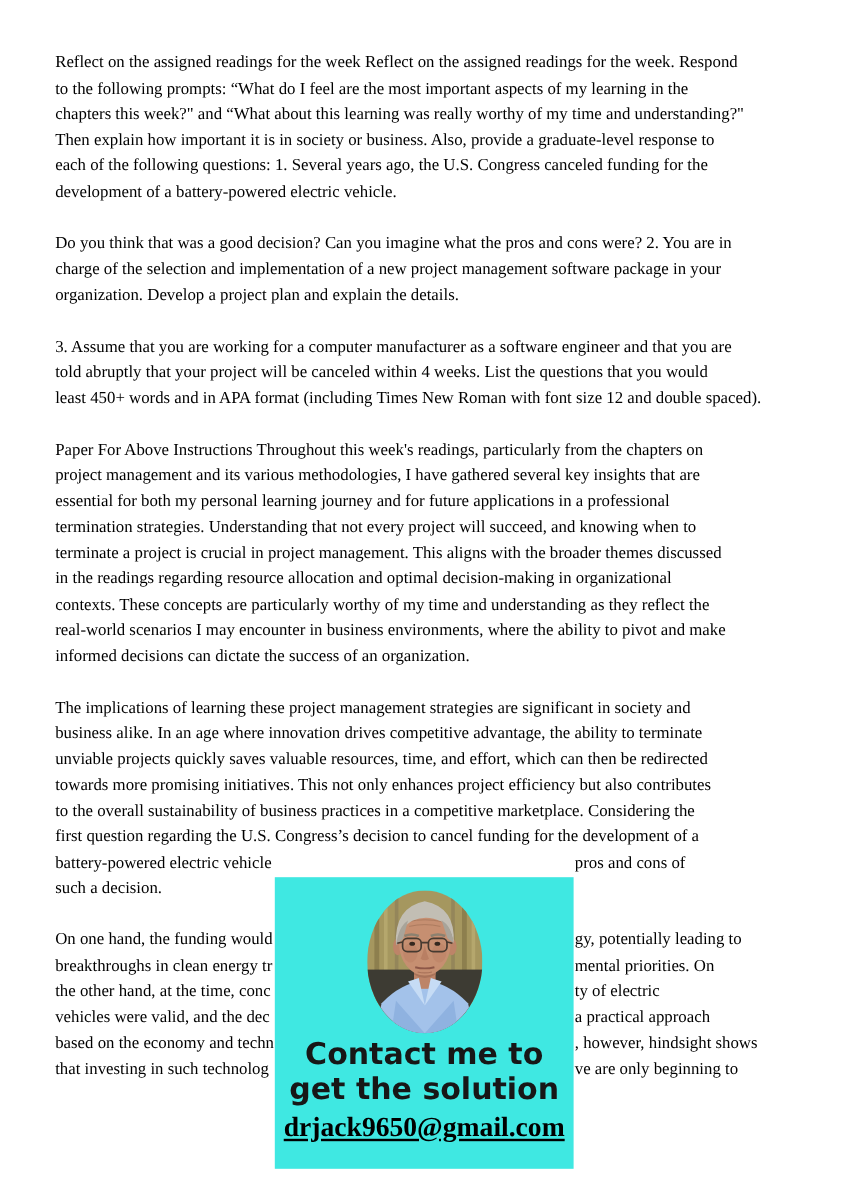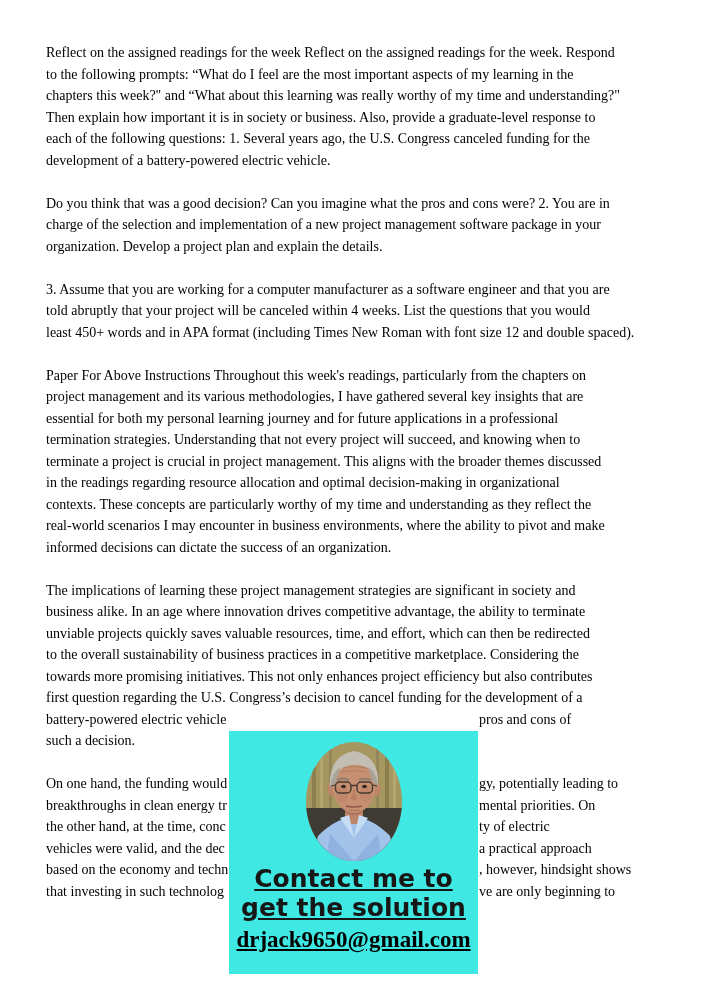--- a/index.html
+++ b/index.html
@@ -97,22 +97,22 @@
         <div class="line">terminate a project is crucial in project management. This aligns with the broader themes discussed</div>
         <div class="line">in the readings regarding resource allocation and optimal decision-making in organizational</div>
         <div class="line">contexts. These concepts are particularly worthy of my time and understanding as they reflect the</div>
         <div class="line">real-world scenarios I may encounter in business environments, where the ability to pivot and make</div>
         <div class="line">informed decisions can dictate the success of an organization.</div>
       </div>
       <div class="para">
         <div class="line">The implications of learning these project management strategies are significant in society and</div>
         <div class="line">business alike. In an age where innovation drives competitive advantage, the ability to terminate</div>
         <div class="line">unviable projects quickly saves valuable resources, time, and effort, which can then be redirected</div>
+        <div class="line">towards more promising initiatives. This not only enhances project efficiency but also contributes</div>
         <div class="line">to the overall sustainability of business practices in a competitive marketplace. Considering the</div>
-        <div class="line">towards more promising initiatives. This not only enhances project efficiency but also contributes</div>
         <div class="line">first question regarding the U.S. Congress’s decision to cancel funding for the development of a</div>
         <div class="line"><span>battery-powered electric vehicle</span><span class="right-frag">pros and cons of</span></div>
         <div class="line">such a decision.</div>
       </div>
       <div class="para">
         <div class="line"><span>On one hand, the funding would</span><span class="right-frag">gy, potentially leading to</span></div>
         <div class="line"><span>breakthroughs in clean energy tr</span><span class="right-frag">mental priorities. On</span></div>
         <div class="line"><span>the other hand, at the time, conc</span><span class="right-frag">ty of electric</span></div>
         <div class="line"><span>vehicles were valid, and the dec</span><span class="right-frag">a practical approach</span></div>
         <div class="line"><span>based on the economy and techn</span><span class="right-frag">, however, hindsight shows</span></div>
@@ -176,21 +176,21 @@
         <ellipse cx="37.5" cy="44.5" rx="2.4" ry="1.7" fill="#35281f"></ellipse>
         <ellipse cx="58.5" cy="44.5" rx="2.4" ry="1.7" fill="#35281f"></ellipse>
 
         <path d="M48,46 Q46,54 44.5,57 Q48,59.5 51.5,57 Q50,54 48,46" fill="#b97f63"></path>
 
         <path d="M40,64 Q48,66 56,64" stroke="#8d5747" stroke-width="1.6" fill="none"></path>
         <path d="M42,68 Q48,69.5 54,68" stroke="#a9735a" stroke-width="0.9" fill="none"></path>
       </g>
     </svg>
 
-    <div class="headline" style="color: rgb(23, 23, 23); text-decoration: underline;">
+    <div class="headline" style="color: rgb(23, 23, 23);">
       <div>Contact me to</div>
       <div>get the solution</div>
     </div>
 
     <div class="email" style="color: rgb(0, 0, 0);">drjack9650@gmail.com</div>
   </div>
 
 </div>
 
 </body></html>

